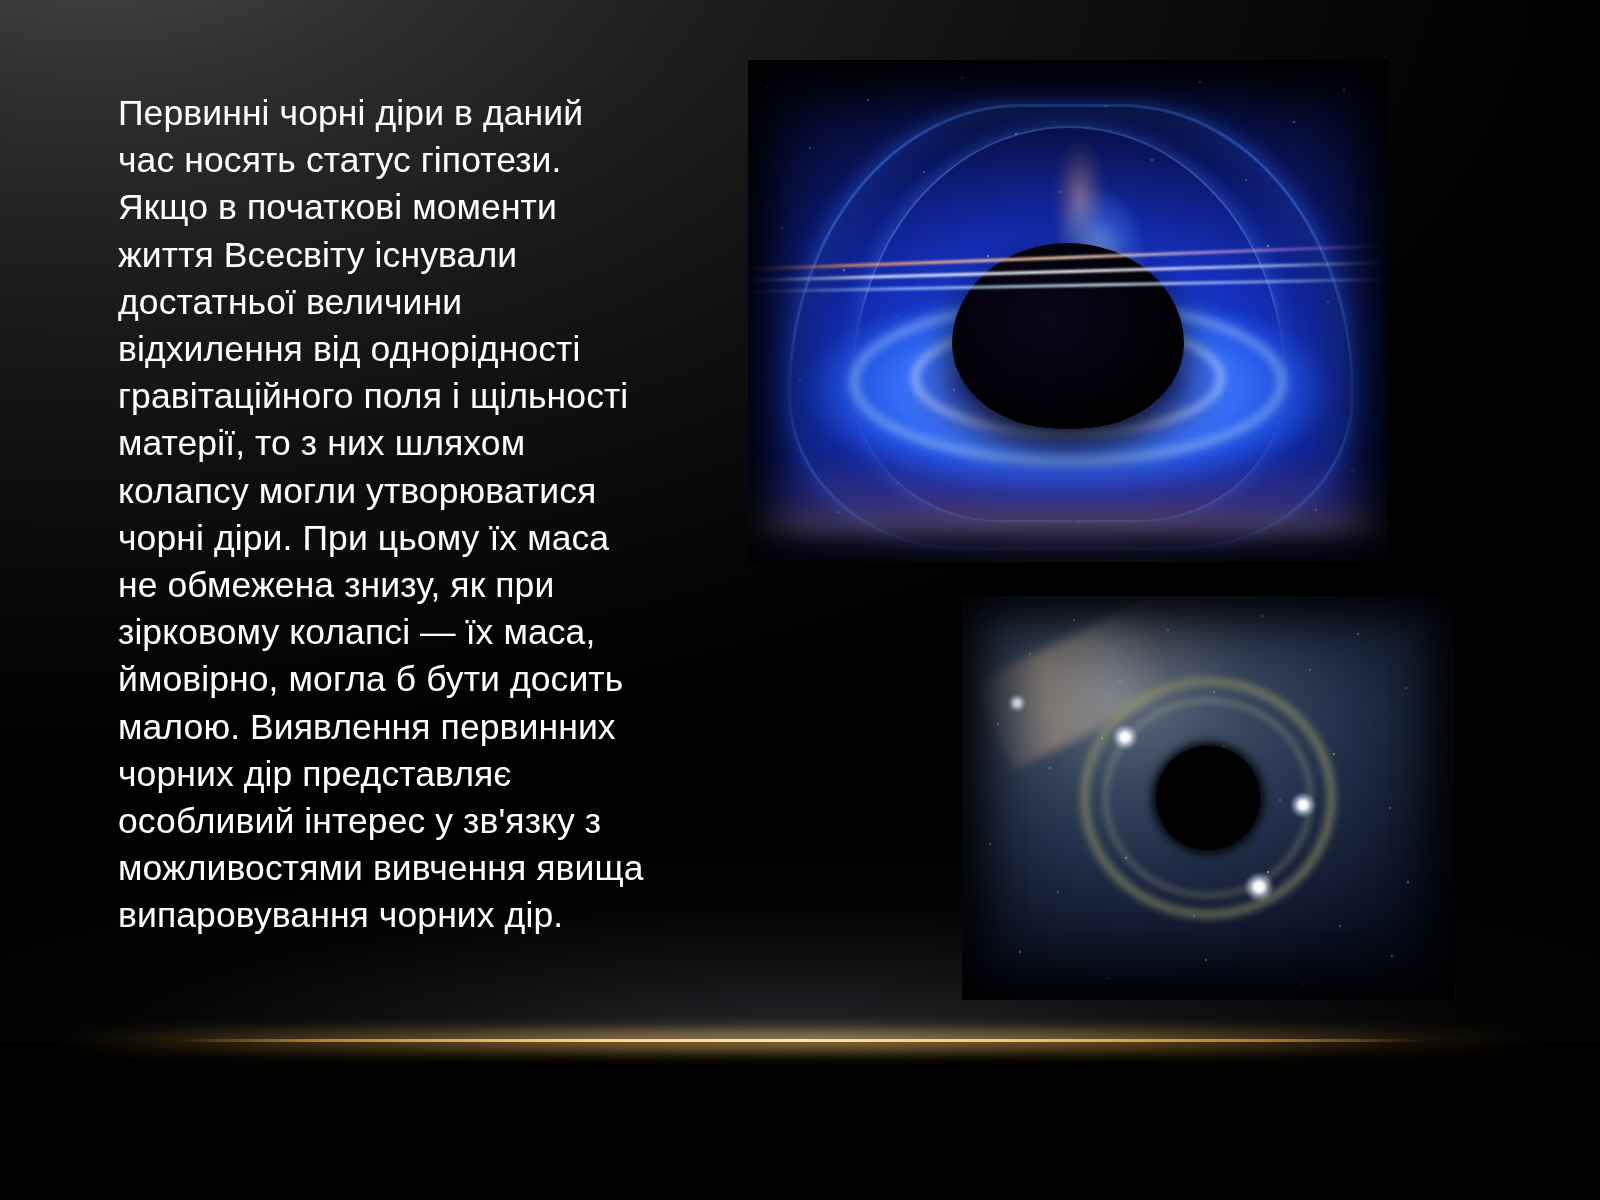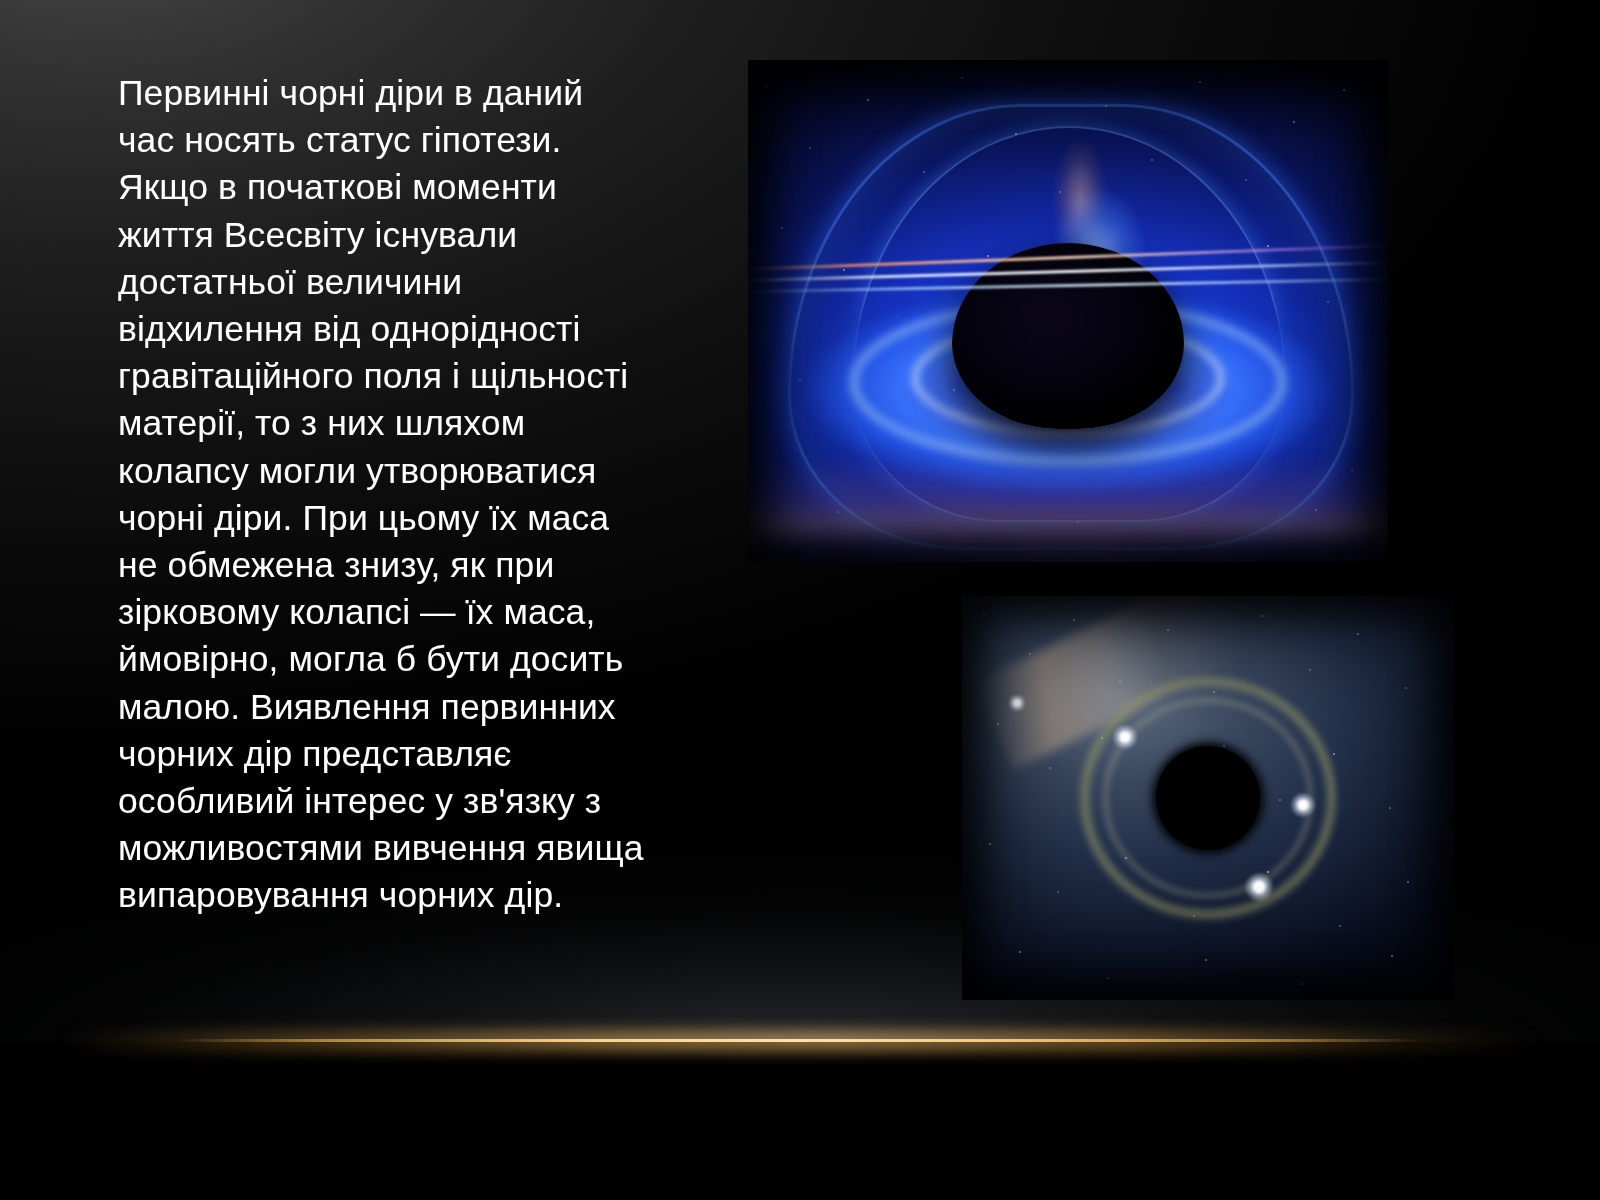--- a/index.html
+++ b/index.html
@@ -84,21 +84,21 @@
       rgba(214,156,62,0.44) 72%,
       rgba(140,92,20,0.18) 90%,
       rgba(90,58,10,0) 100%);
     filter: blur(7px);
   }
 
   
   .body-text {
     position: absolute;
     left: 118px;
-    top: 70px;
+    top: 90px;
     width: 530px;
     color: #ffffff;
     font-size: 35.5px;
     line-height: 47.2px;
     letter-spacing: 0.1px;
     white-space: pre-wrap;
     text-shadow: 0 0 1px rgba(255,255,255,0.15);
   }
 
   

